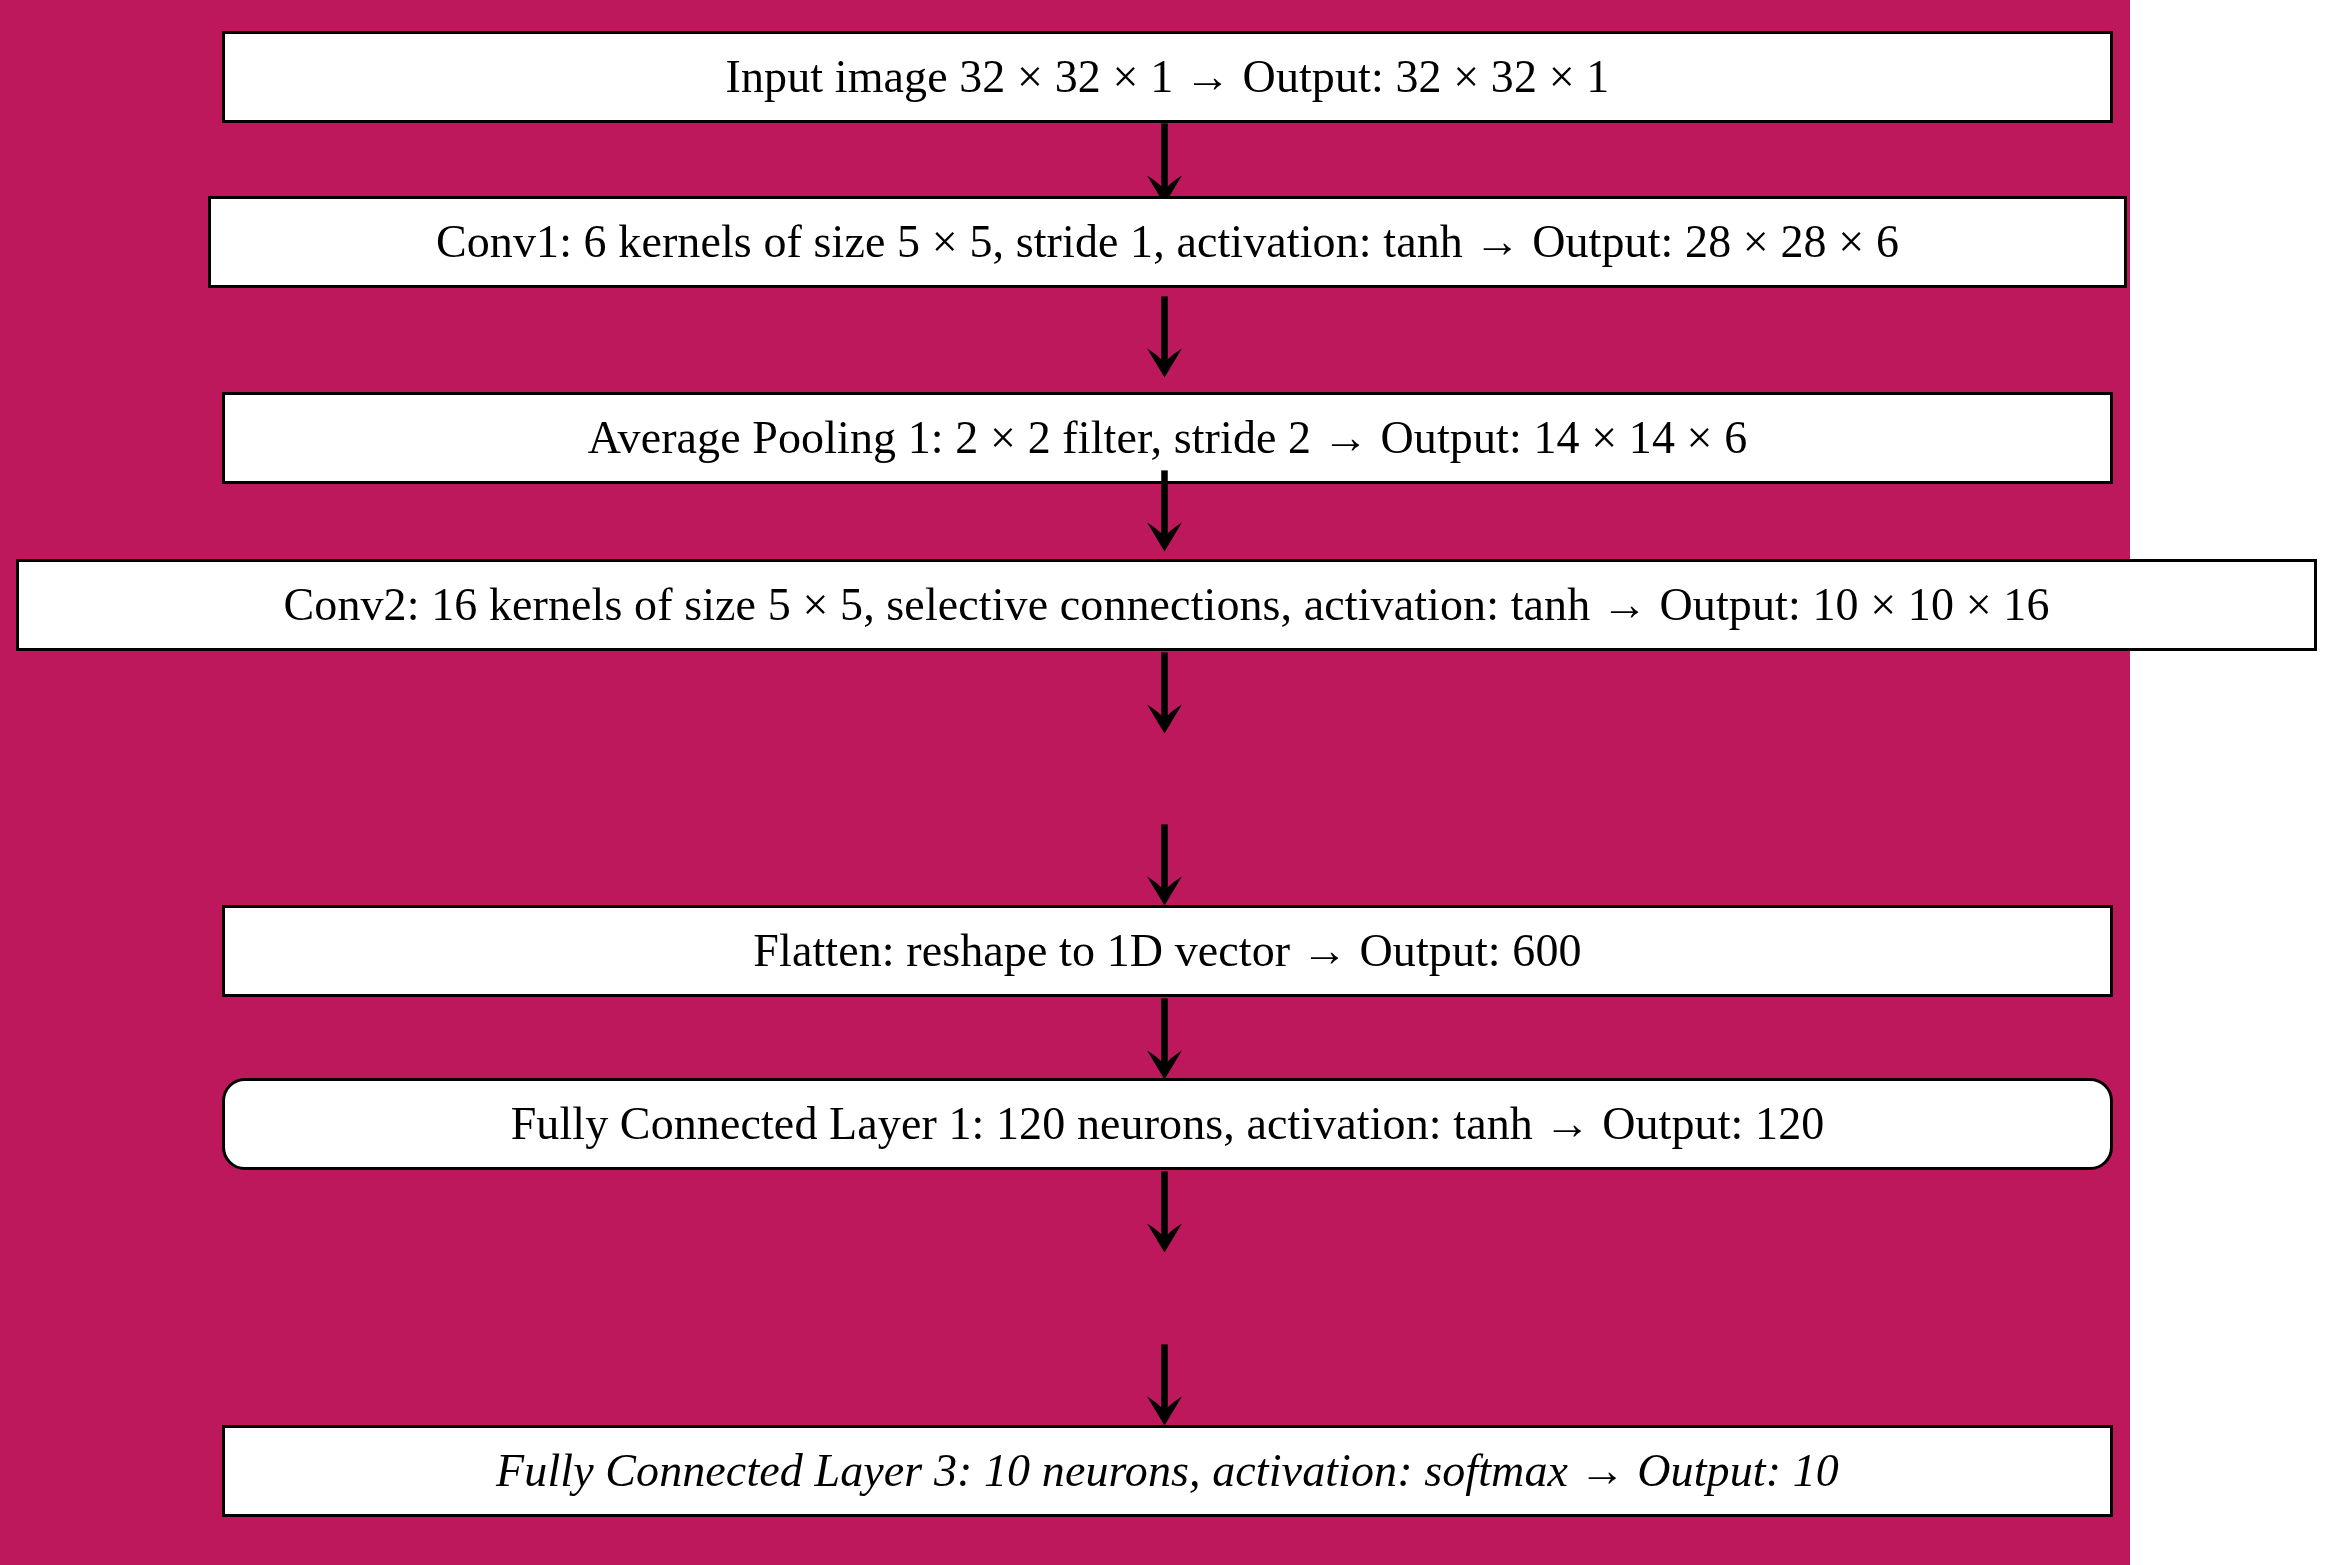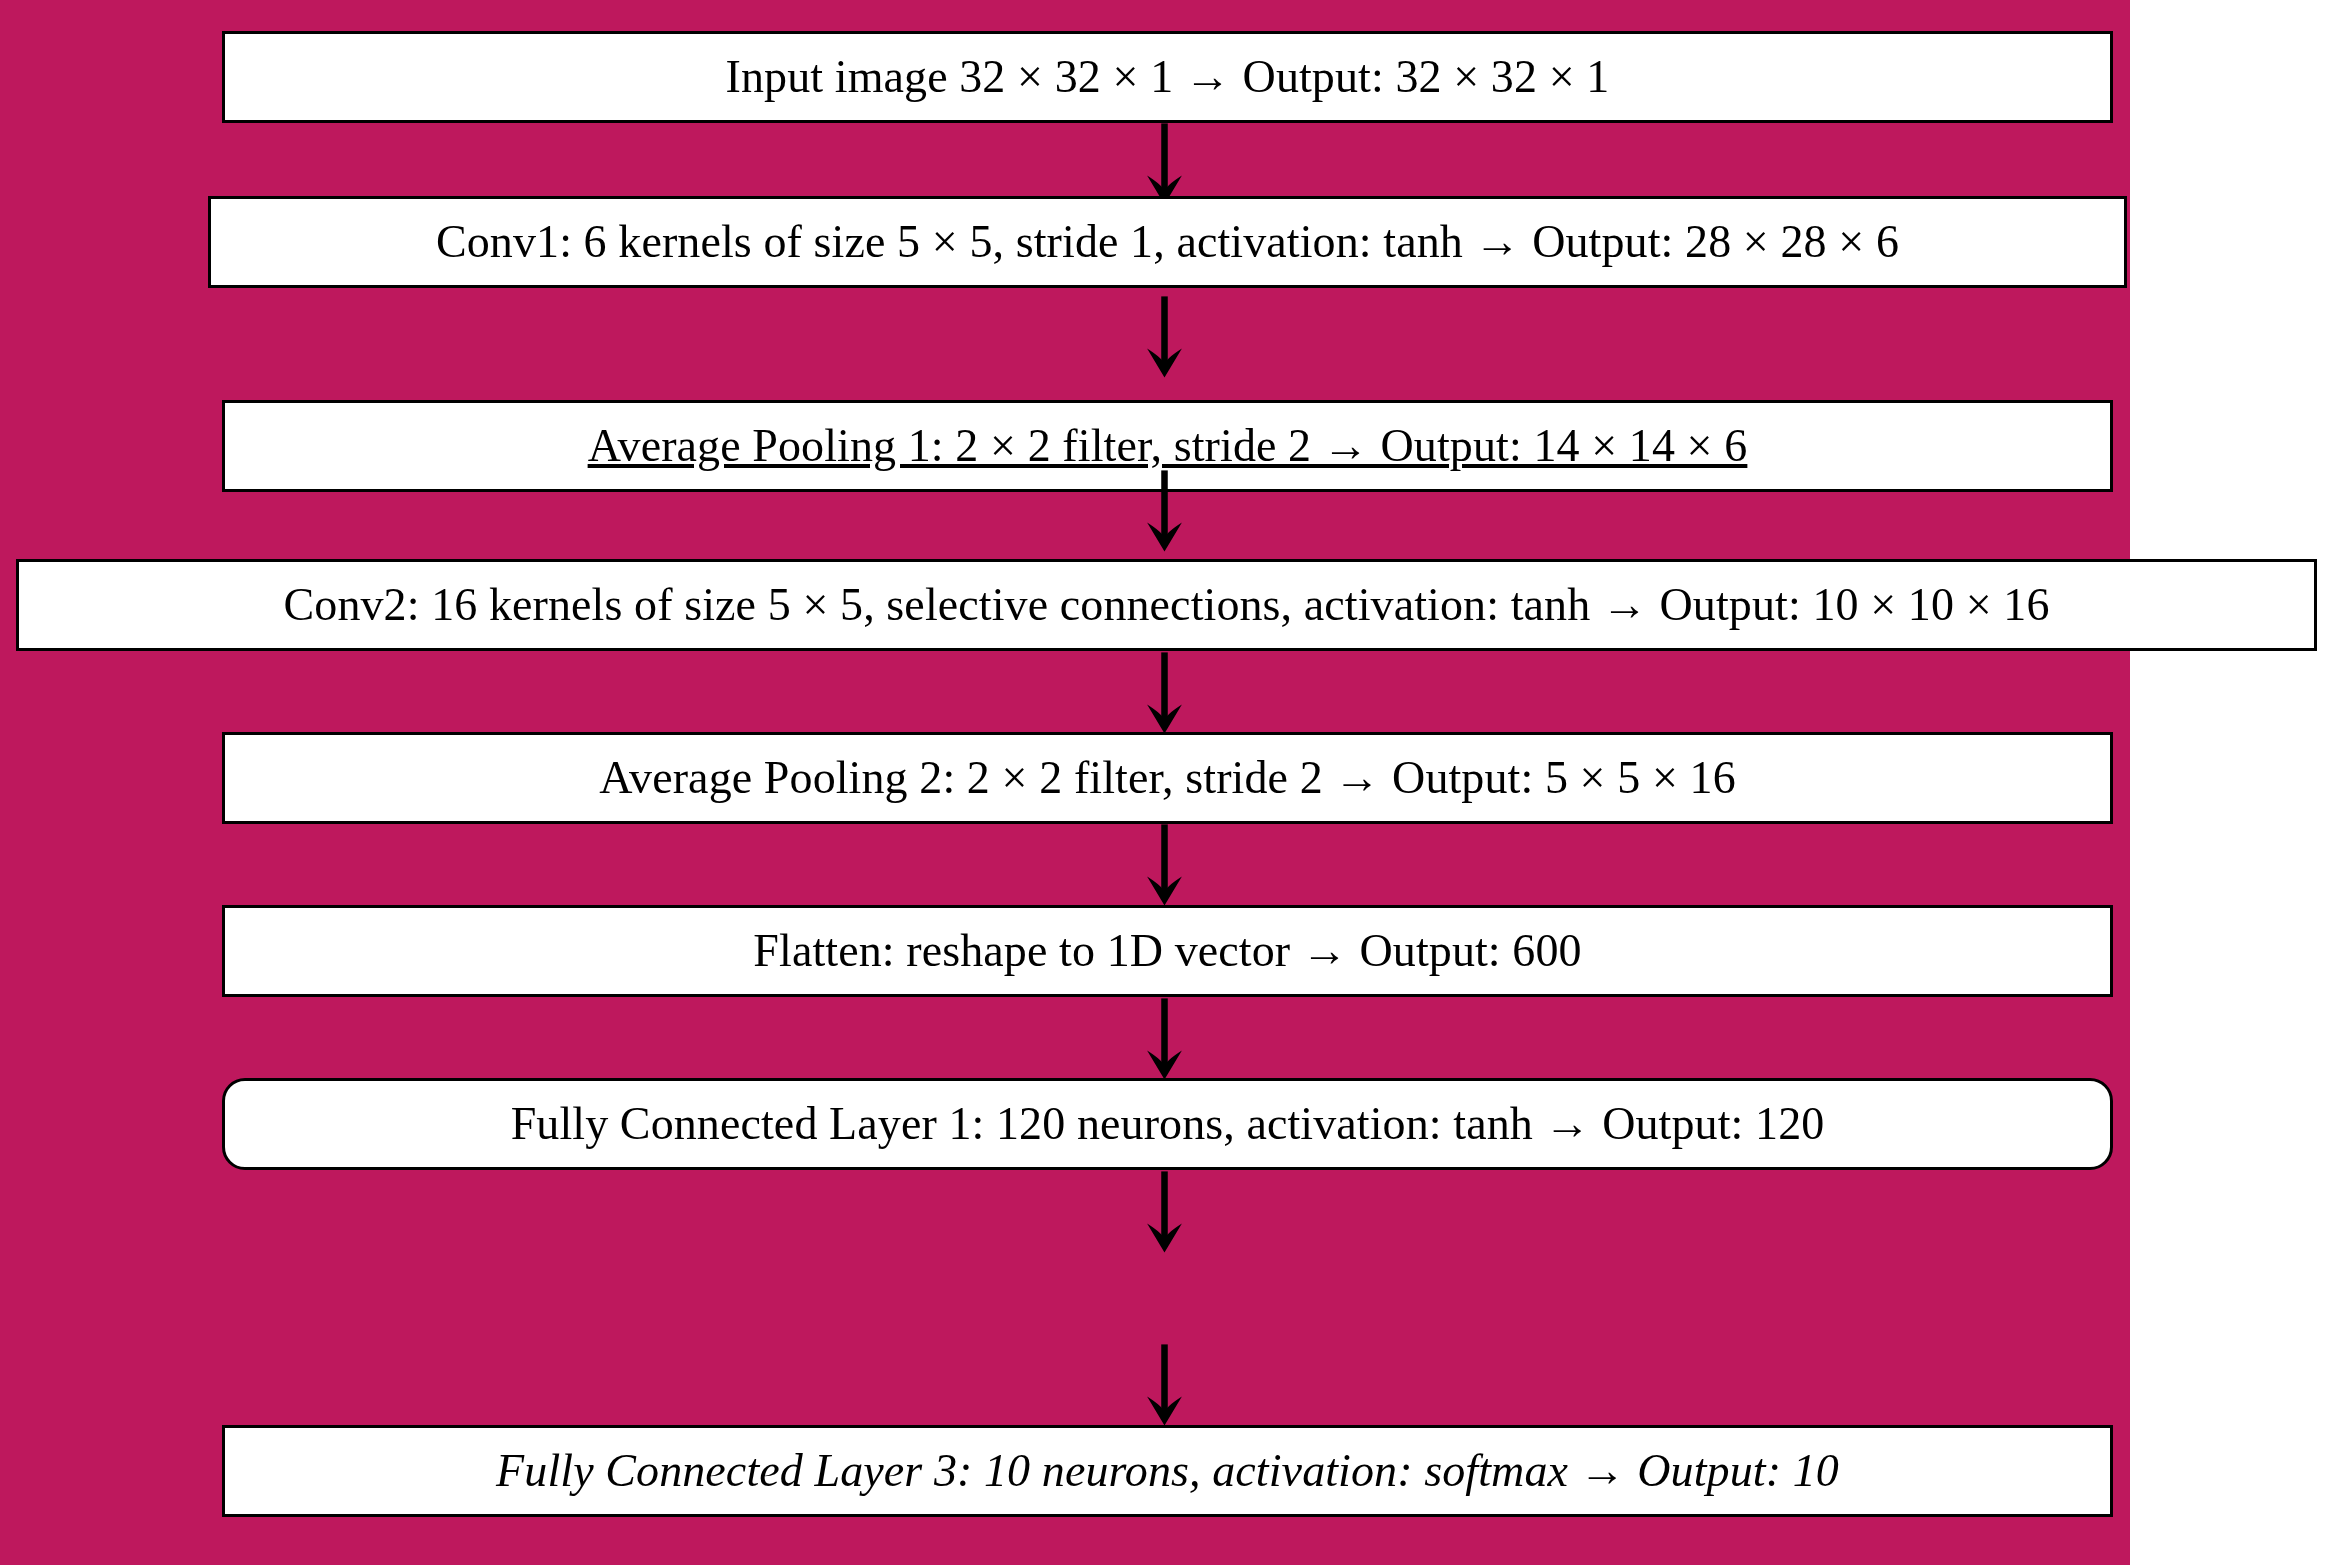--- a/index.html
+++ b/index.html
@@ -44,21 +44,21 @@
     padding: 0 10.2px;
   }
 
   
   .box-w-std  { left: 222px;  width: 1891px; }
   .box-w-wide { left: 208px;  width: 1919px; }
   .box-w-max  { left: 16px;   width: 2301px; }
 
   .box-r1 { top: 31px;   height: 92px; }
   .box-r2 { top: 196px;  height: 92px; }
-  .box-r3 { top: 400px;  height: 92px; text-decoration: underline; }
+  .box-r3 { top: 392px;  height: 92px; }
   .box-r4 { top: 559px;  height: 92px; }
   .box-r5 { top: 732px; height: 92px; }
   .box-r6 { top: 905px; height: 92px; }
   .box-r7 { top: 1078px; height: 92px; border-radius: 23px; }
   .box-r8 { top: 1252px; height: 92px; }
   .box-r9 { top: 1425px; height: 92px; font-style: italic; }
 
   
   .connector {
     position: absolute;
@@ -126,23 +126,20 @@
     <span class="box-label">Conv2: 16 kernels of size 5 × 5, selective connections, activation: tanh → Output: 10 × 10 × 16</span>
   </div>
 
   <div class="connector conn-a4">
     <svg viewBox="0 0 120 112" xmlns="http://www.w3.org/2000/svg" aria-hidden="true">
       <line x1="60" y1="0" x2="60" y2="104" stroke="#000000" stroke-width="9"></line>
       <path d="M 60 112 L 36 72 Q 58 86 60 94 Q 62 86 84 72 Z" fill="#000000"></path>
     </svg>
   </div>
 
-  <div class="flow-box box-w-std box-r5">
-    <span class="box-label">Average Pooling 2: 2 × 2 filter, stride 2 → Output: 5 × 5 × 16</span>
-  </div>
 
   <div class="connector conn-a5">
     <svg viewBox="0 0 120 112" xmlns="http://www.w3.org/2000/svg" aria-hidden="true">
       <line x1="60" y1="0" x2="60" y2="104" stroke="#000000" stroke-width="9"></line>
       <path d="M 60 112 L 36 72 Q 58 86 60 94 Q 62 86 84 72 Z" fill="#000000"></path>
     </svg>
   </div>
 
   <div class="flow-box box-w-std box-r6">
     <span class="box-label">Flatten: reshape to 1D vector → Output: 600</span>

